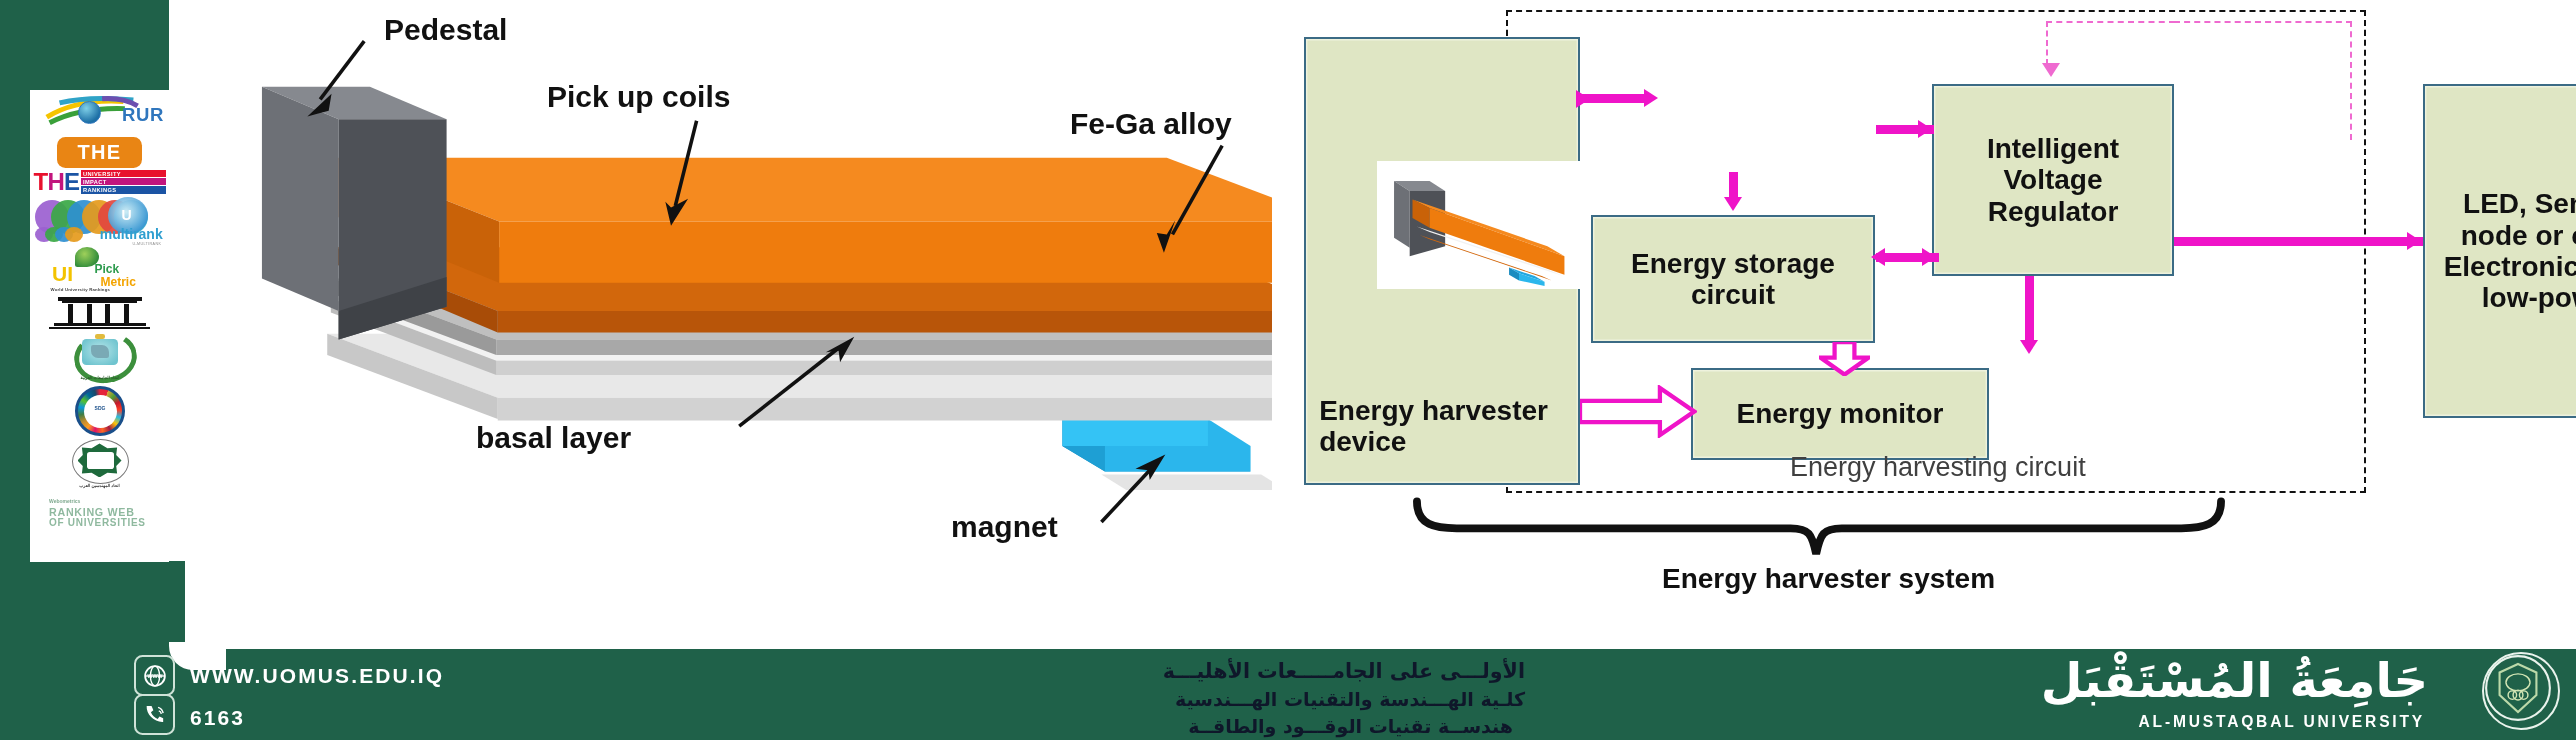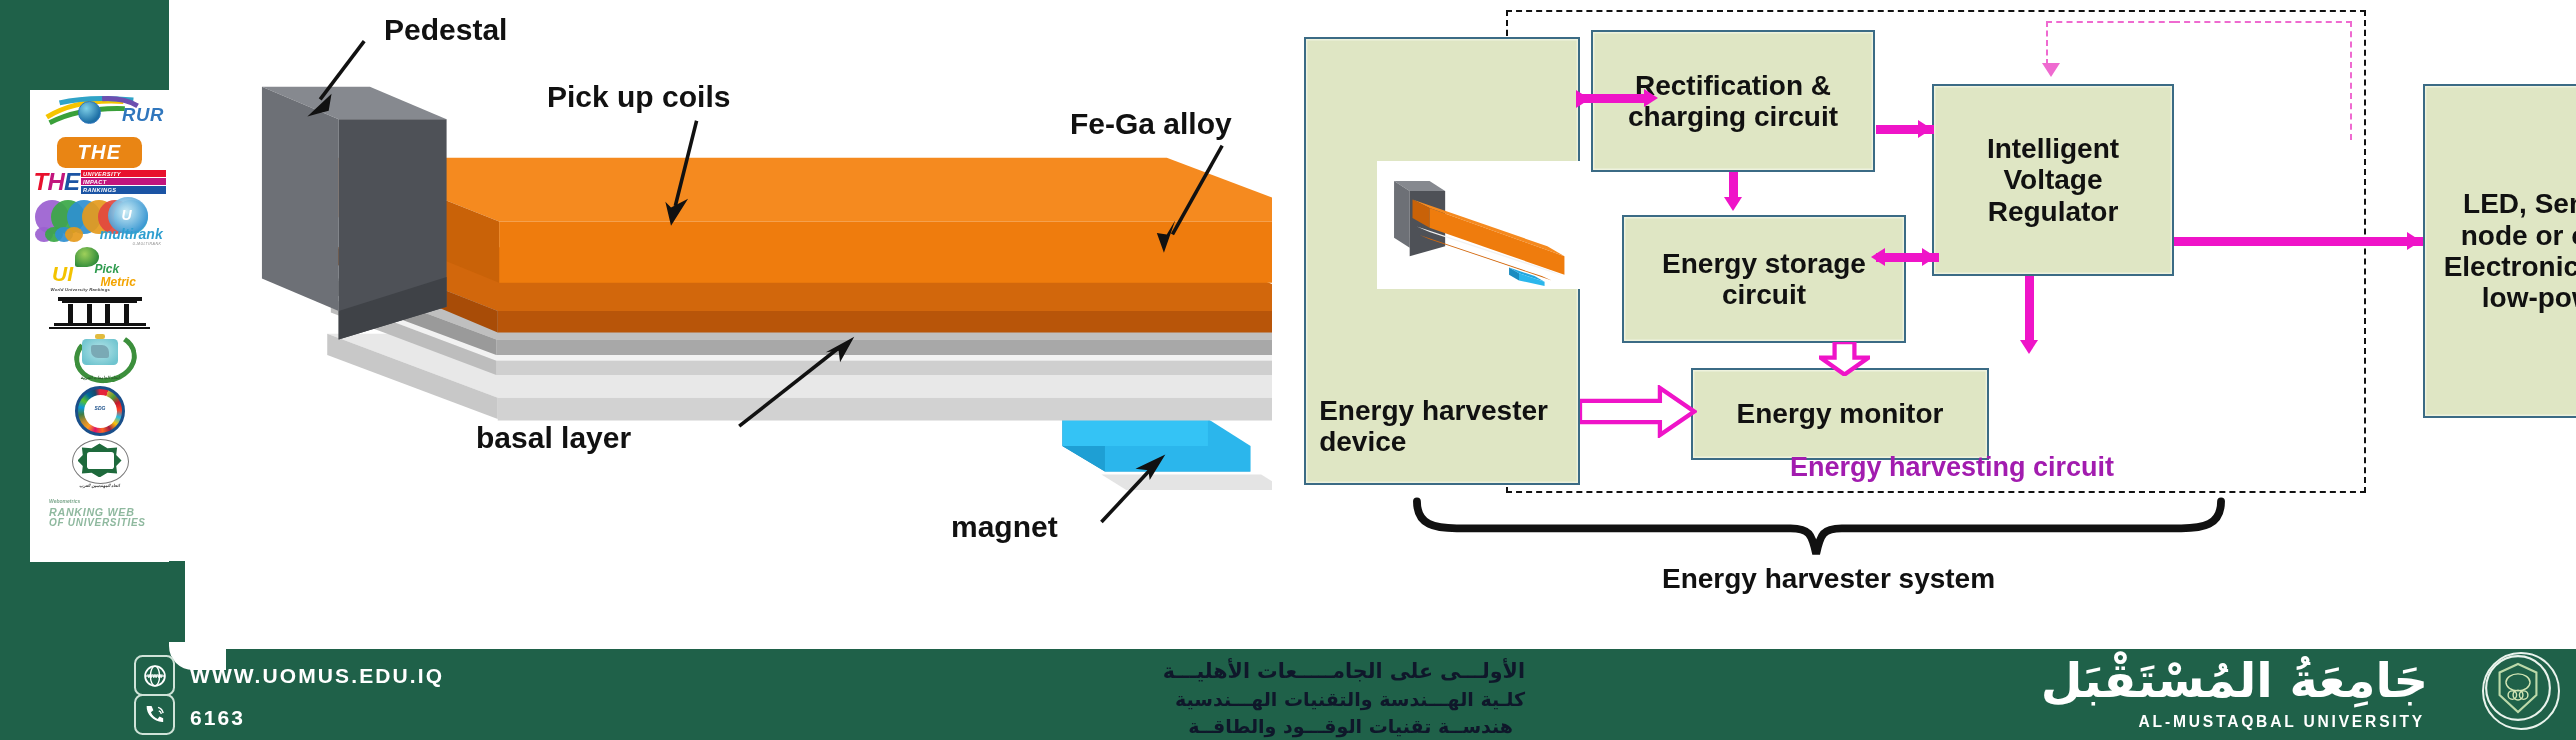--- a/index.html
+++ b/index.html
@@ -11,21 +11,21 @@
   #green-footer{position:absolute;left:0;bottom:0;width:2576px;height:92px;background:#1f6149;}
   #green-left-strip{position:absolute;left:0;top:132px;width:30px;height:516px;background:#1f6149;}
   #green-bottom-pad{position:absolute;left:0;top:561px;width:185px;height:92px;background:#1f6149;}
   #footer-notch{position:absolute;left:169px;bottom:71px;width:57px;height:28px;background:#fff;
                 border-bottom-left-radius:24px;}
 
   
   #badge-column{position:absolute;left:30px;top:90px;width:139px;height:472px;background:#fff;
                 display:flex;flex-direction:column;align-items:center;justify-content:flex-start;
                 padding-top:2.8px;box-sizing:border-box;}
-  .badge{width:132px;display:flex;align-items:flex-start;justify-content:center;font-style:italic;}
+  .badge{width:132px;display:flex;align-items:flex-start;justify-content:center;}
 
   
   .rur{height:44px;position:relative;width:132px;}
   .rur-txt{position:absolute;right:1.4px;top:11.4px;font-size:18.5px;font-weight:700;color:#2f76bd;letter-spacing:0.7px;}
   .rur-globe{position:absolute;left:44px;top:8.5px;width:21px;height:21px;border-radius:50%;
              background:radial-gradient(circle at 35% 30%,#7fd0e8,#1d6fa5 70%);border:1.4px solid #2f76bd;}
 
   
   .the-orange{height:31px;width:85px;background:#e98514;border-radius:8.5px;display:flex;
               align-items:center;justify-content:center;}
@@ -109,21 +109,21 @@
         box-shadow:inset 0 0 0 1.4px #eef2dd;
         display:flex;align-items:center;justify-content:center;text-align:center;
         color:#111;font-weight:600;line-height:1.12;box-sizing:border-box;}
   #dash-region{position:absolute;border:2.8px dashed #111;box-sizing:border-box;}
   .arrow-h,.arrow-v{position:absolute;background:#ef14c8;}
   .ahead-r,.ahead-l,.ahead-d,.ahead-u{position:absolute;width:0;height:0;}
   .ahead-r{border-top:9.2px solid transparent;border-bottom:9.2px solid transparent;border-left:14px solid #ef14c8;}
   .ahead-l{border-top:9.2px solid transparent;border-bottom:9.2px solid transparent;border-right:14px solid #ef14c8;}
   .ahead-d{border-left:9.2px solid transparent;border-right:9.2px solid transparent;border-top:14px solid #ef14c8;}
   .dashed-pink{position:absolute;border:2.1px dashed #ef6ad0;box-sizing:border-box;}
-  .cap{position:absolute;font-weight:700;color:#a21caf;white-space:nowrap;}
+  .cap{position:absolute;font-weight:400;color:#404040;white-space:nowrap;}
   .capb{position:absolute;font-weight:800;color:#111;white-space:nowrap;}
 
   
   .hollow-d{position:absolute;}
   .hollow-r{position:absolute;}
 
   
   .f-icon{position:absolute;border:2.1px solid #cfe3d8;border-radius:8.5px;
           display:flex;align-items:center;justify-content:center;color:#fff;}
   .f-txt{position:absolute;color:#fff;font-weight:800;letter-spacing:2.1px;}
@@ -332,25 +332,22 @@
       <polygon points="50,54 50,80 74,94 74,66" fill="#c96208"></polygon>
       <polygon points="74,66 264,134 264,160 74,94" fill="#ef7c0d"></polygon>
       <polygon points="56,92 244,154 262,162 74,100" fill="#f2f2f2"></polygon>
       <polygon points="60,104 232,162 246,168 74,110" fill="#d2670c"></polygon>
       <polygon points="186,150 222,162 236,170 200,158" fill="#22a7e0"></polygon>
       <polygon points="186,150 186,160 200,168 200,158" fill="#1b8cc0"></polygon>
       <polygon points="200,158 236,170 236,176 200,168" fill="#2bb6ec"></polygon>
     </svg>
   </div>
 
-  <div class="bbox" style="left:298px;top:30px;width:284px;height:142px;font-size:28px;padding:0 8.5px;">
-    <div>Rectification &amp; charging circuit</div>
-  </div>
-
-  <div class="bbox" style="left:298px;top:215px;width:284px;height:128px;font-size:28px;padding:0 8.5px;margin-left:31px;">
+
+  <div class="bbox" style="left:298px;top:215px;width:284px;height:128px;font-size:28px;padding:0 8.5px;">
     <div>Energy storage circuit</div>
   </div>
 
   <div class="bbox" style="left:639px;top:84px;width:242px;height:192px;font-size:28px;padding:0 8.5px;">
     <div>Intelligent Voltage Regulator</div>
   </div>
 
   <div class="bbox" style="left:398px;top:368px;width:298px;height:92px;font-size:28px;padding:0 8.5px;">
     <div>Energy monitor</div>
   </div>

